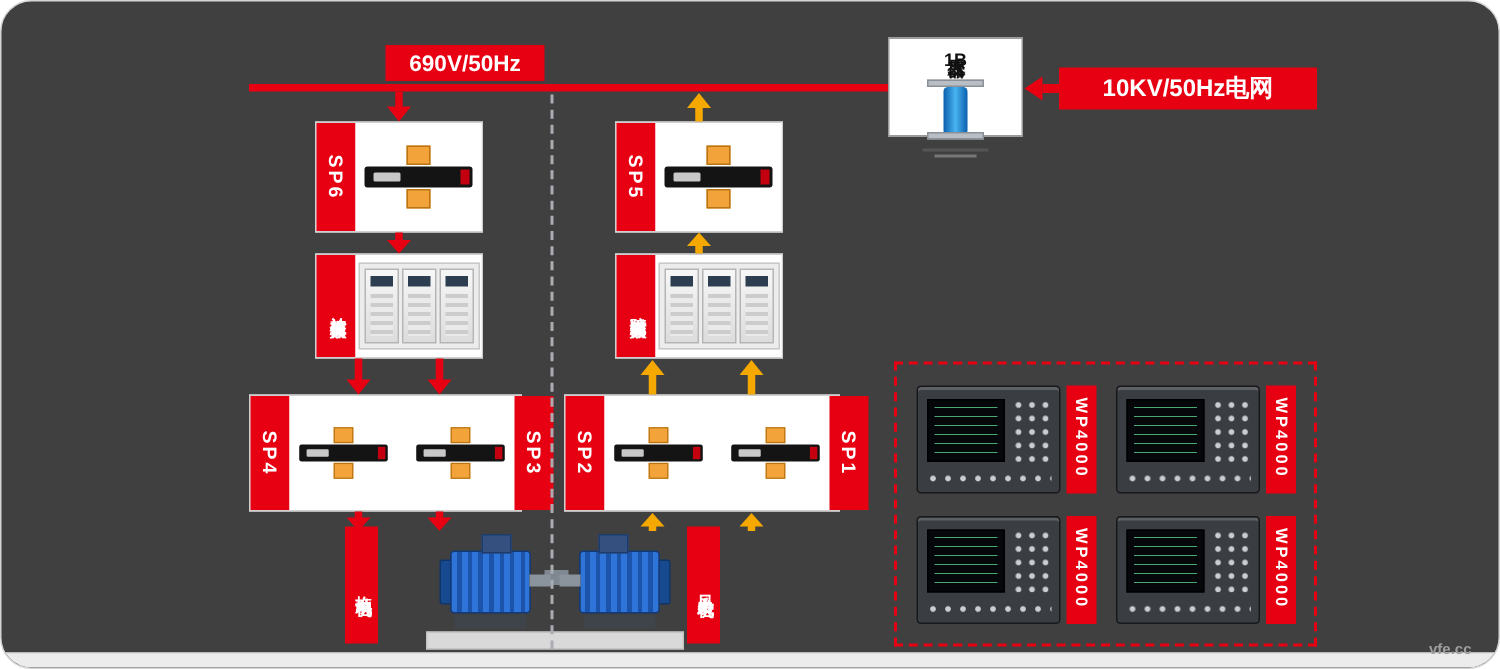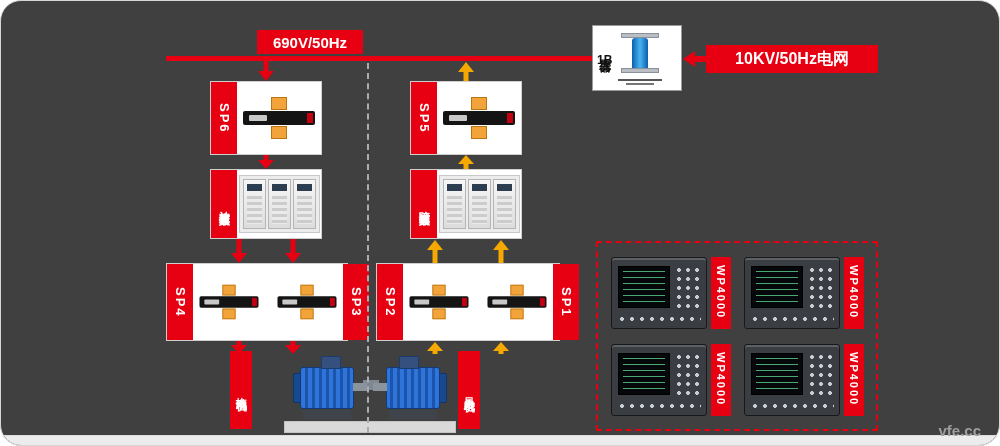--- a/index.html
+++ b/index.html
@@ -15,21 +15,21 @@
   .v-lat { writing-mode:vertical-rl; text-orientation:mixed; font-weight:700; letter-spacing:2px; }
   .v-cjk { writing-mode:vertical-rl; text-orientation:upright; font-weight:700; letter-spacing:1px; }
 
   
   .bus-line { position:absolute; left:165px; top:55px; width:426px; height:5px; background:#e60012; z-index:2; }
   .bus-label { position:absolute; left:256px; top:29px; width:106px; height:24px; font-size:15px; z-index:2; }
 
   
   .xfmr-box { position:absolute; left:591px; top:24px; width:90px; height:66px;
               background:#fff; border:1px solid #9a9a9a; display:flex; align-items:center;
-              padding:3px 4px; gap:4px; z-index:2; }
+              padding:3px 4px; gap:4px; z-index:2;flex-direction:column; }
   .xfmr-name { font-size:12px; color:#111; line-height:1.1; }
   .xfmr-id { font-size:12px; font-weight:700; color:#111; text-align:center; }
   .xfmr-lab { display:flex; flex-direction:column; align-items:center; gap:1px; }
   .xfmr { position:relative; width:48px; height:54px; flex:0 0 auto; }
   .xfmr .plate-t { position:absolute; top:2px; left:5px; right:5px; height:5px; background:#b9bec4; border:1px solid #8a9097; }
   .xfmr .plate-b { position:absolute; bottom:12px; left:5px; right:5px; height:5px; background:#b9bec4; border:1px solid #8a9097; }
   .xfmr .coil { position:absolute; top:7px; left:50%; width:16px; height:32px; transform:translateX(-50%);
                 background:linear-gradient(90deg,#0b5fae,#49b4ef 50%,#0b5fae); border-radius:3px; }
   .xfmr .base { position:absolute; bottom:4px; left:2px; right:2px; height:2px; background:#555; }
   .xfmr .foot { position:absolute; bottom:0; left:10px; right:10px; height:2px; background:#777; }
@@ -87,21 +87,21 @@
   .wp-inst .screen .lines { position:absolute; inset:4px;
       background:repeating-linear-gradient(180deg, rgba(110,255,170,.65) 0 1px, transparent 1px 6px); }
   .wp-inst .keys { position:absolute; right:5px; top:8px; width:26px; height:42px;
       background-image:radial-gradient(circle at 4px 4px,#c9ced4 1.6px,transparent 2.2px); background-size:9px 9px; }
   .wp-inst .btm { position:absolute; left:6px; right:5px; bottom:4px; height:9px;
       background-image:radial-gradient(circle at 4px 4px,#c9ced4 1.6px,transparent 2.2px); background-size:10px 9px; }
 
   
   .arrows { position:absolute; inset:0; z-index:5; pointer-events:none; }
 
-  .watermark { position:absolute; right:18px; bottom:6px; color:#9e9e9e; font-size:15px; font-weight:700; z-index:6; }
+  .watermark { position:absolute; right:18px; bottom:6px; color:#9e9e9e; font-size:10px; font-weight:700; z-index:6; }
 </style>
 </head>
 <body>
 
 <div class="stage">
 
   <div class="bus-line"></div>
   <div class="bus-label red tag">690V/50Hz</div>
 
   <div class="xfmr-box">

